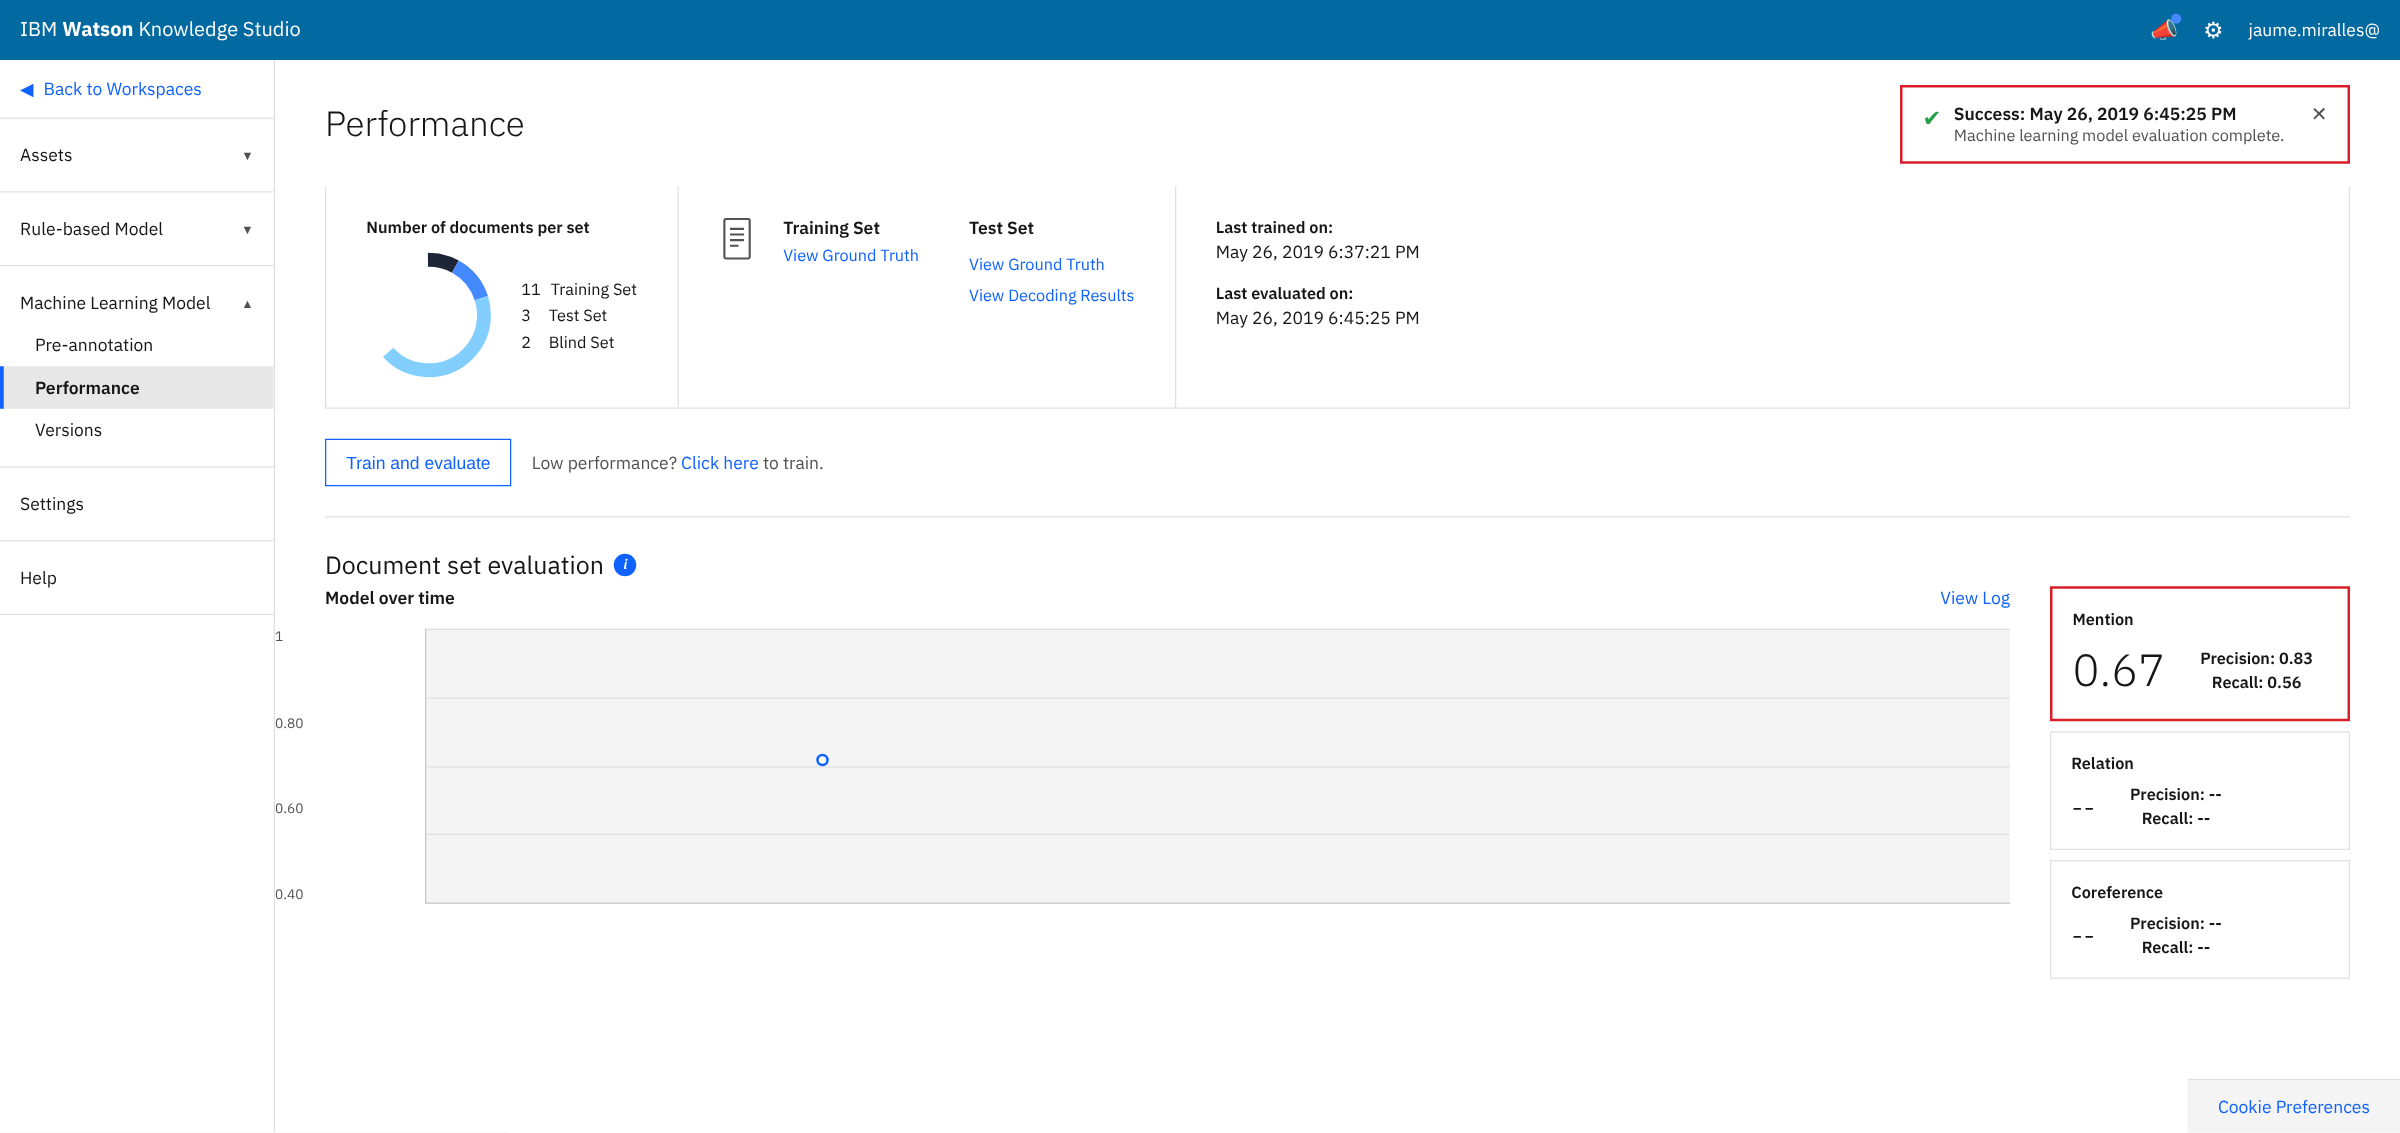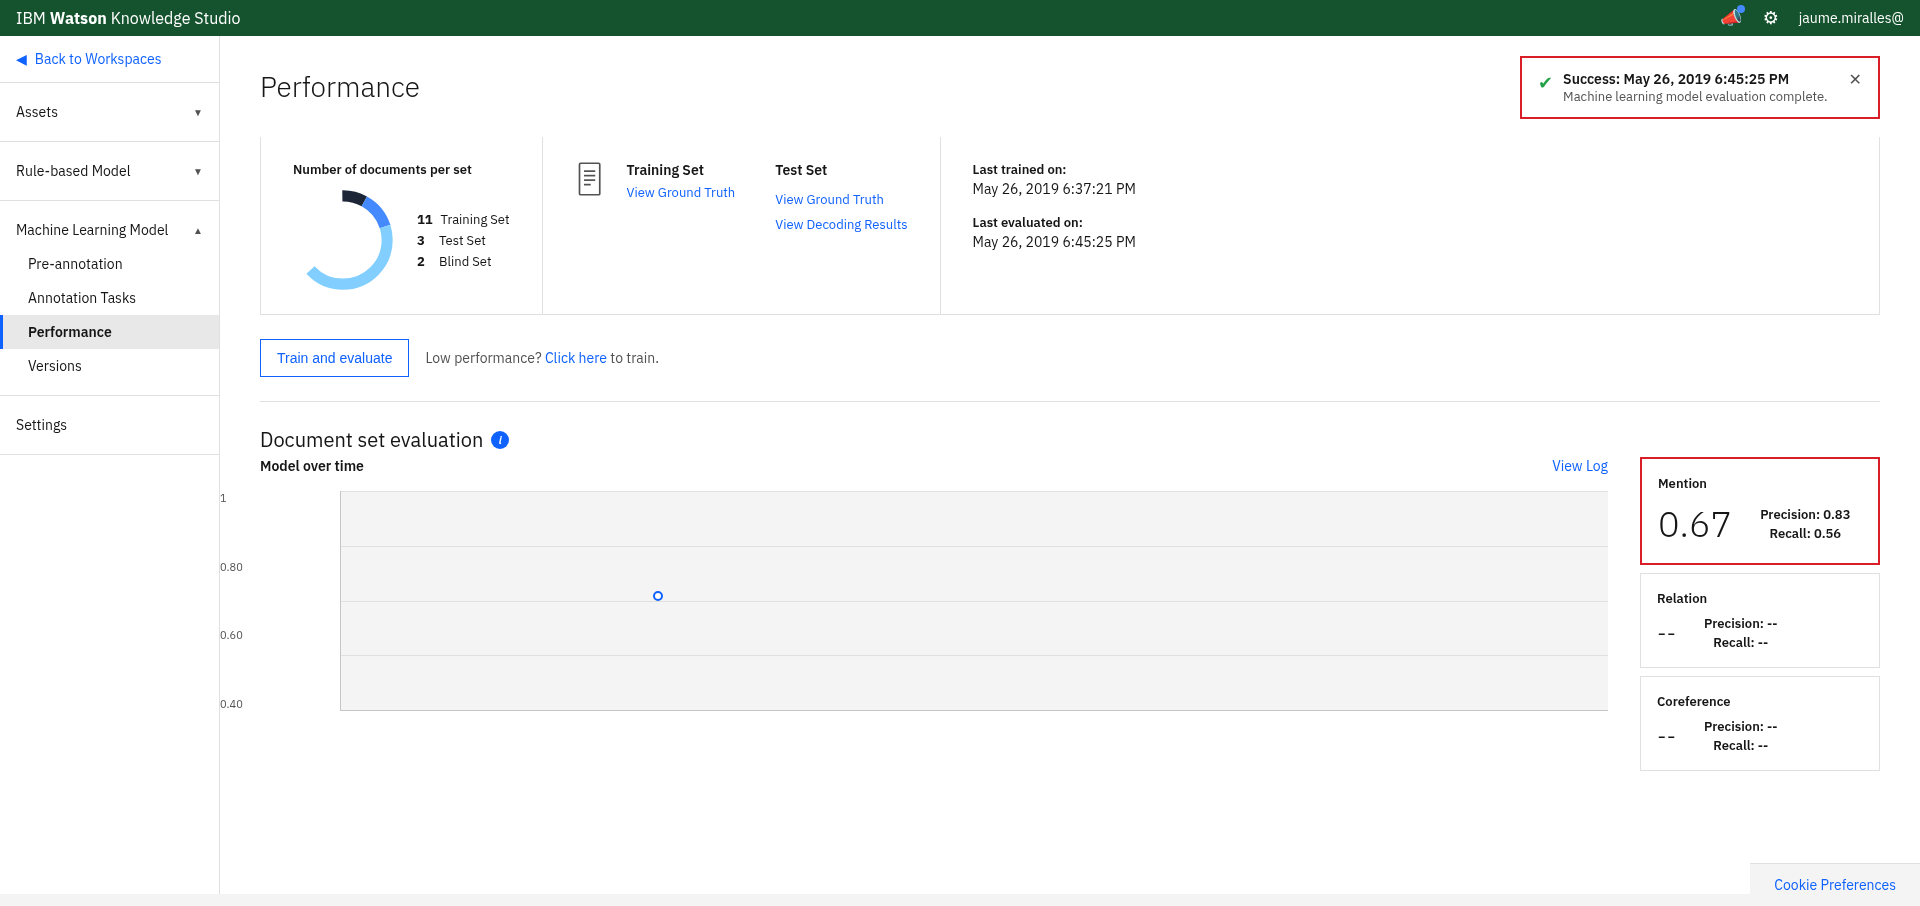--- a/index.html
+++ b/index.html
@@ -1,22 +1,22 @@
 <!DOCTYPE html>
 <html><head>
   <meta charset="utf-8">
   <style>
     * { box-sizing: border-box; margin: 0; padding: 0; }
     body { font-family: 'IBM Plex Sans', Arial, sans-serif; font-size: 14px; color: #161616; background: #f4f4f4; }
 
     
     .navbar {
-      background: #14532d;
+      background: #0369a1;
       color: #fff;
-      height: 36px;
+      height: 48px;
       display: flex;
       align-items: center;
       padding: 0 16px;
       justify-content: space-between;
     }
     .navbar-brand {
       font-size: 16px;
       color: #fff;
       display: flex;
       align-items: center;
@@ -191,21 +191,21 @@
     
     .donut-container {
       width: 100px;
       height: 100px;
       position: relative;
     }
     .donut-container svg { width: 100%; height: 100%; }
 
     .docs-legend { display: flex; flex-direction: column; gap: 4px; }
     .legend-item { display: flex; align-items: center; gap: 8px; font-size: 13px; }
-    .legend-num { font-weight: 700; min-width: 14px; }
+    .legend-num { font-weight: 400; min-width: 14px; }
 
     .training-test-section {
       padding: 24px 32px;
       border-right: 1px solid #e0e0e0;
       display: flex;
       gap: 40px;
     }
     .doc-icon {
       width: 36px;
       height: 36px;
@@ -411,37 +411,39 @@
     </div>
 
     <div class="sidebar-section">
       <div class="sidebar-section-title">
         <span>Machine Learning Model</span>
         <span class="chevron">▲</span>
       </div>
       <div class="sidebar-item">
         <span>Pre-annotation</span>
       </div>
-      <div class="sidebar-item">
-        <span>Annotation Tasks</span>
-      </div>
       <div class="sidebar-item active">
         <span>Performance</span>
       </div>
       <div class="sidebar-item">
         <span>Versions</span>
       </div>
     </div>
 
     <div class="sidebar-section">
       <div class="sidebar-section-title">
         <span>Settings</span>
       </div>
     </div>
 
+    <div class="sidebar-section">
+      <div class="sidebar-section-title">
+        <span>Help</span>
+      </div>
+    </div>
   </aside>
 
   <main class="main-content">
 
     <div class="notification-banner">
       <span class="check-icon">✔</span>
       <div class="notif-content">
         <div class="notif-title">Success: May 26, 2019 6:45:25 PM</div>
         <div class="notif-msg">Machine learning model evaluation complete.</div>
       </div>

